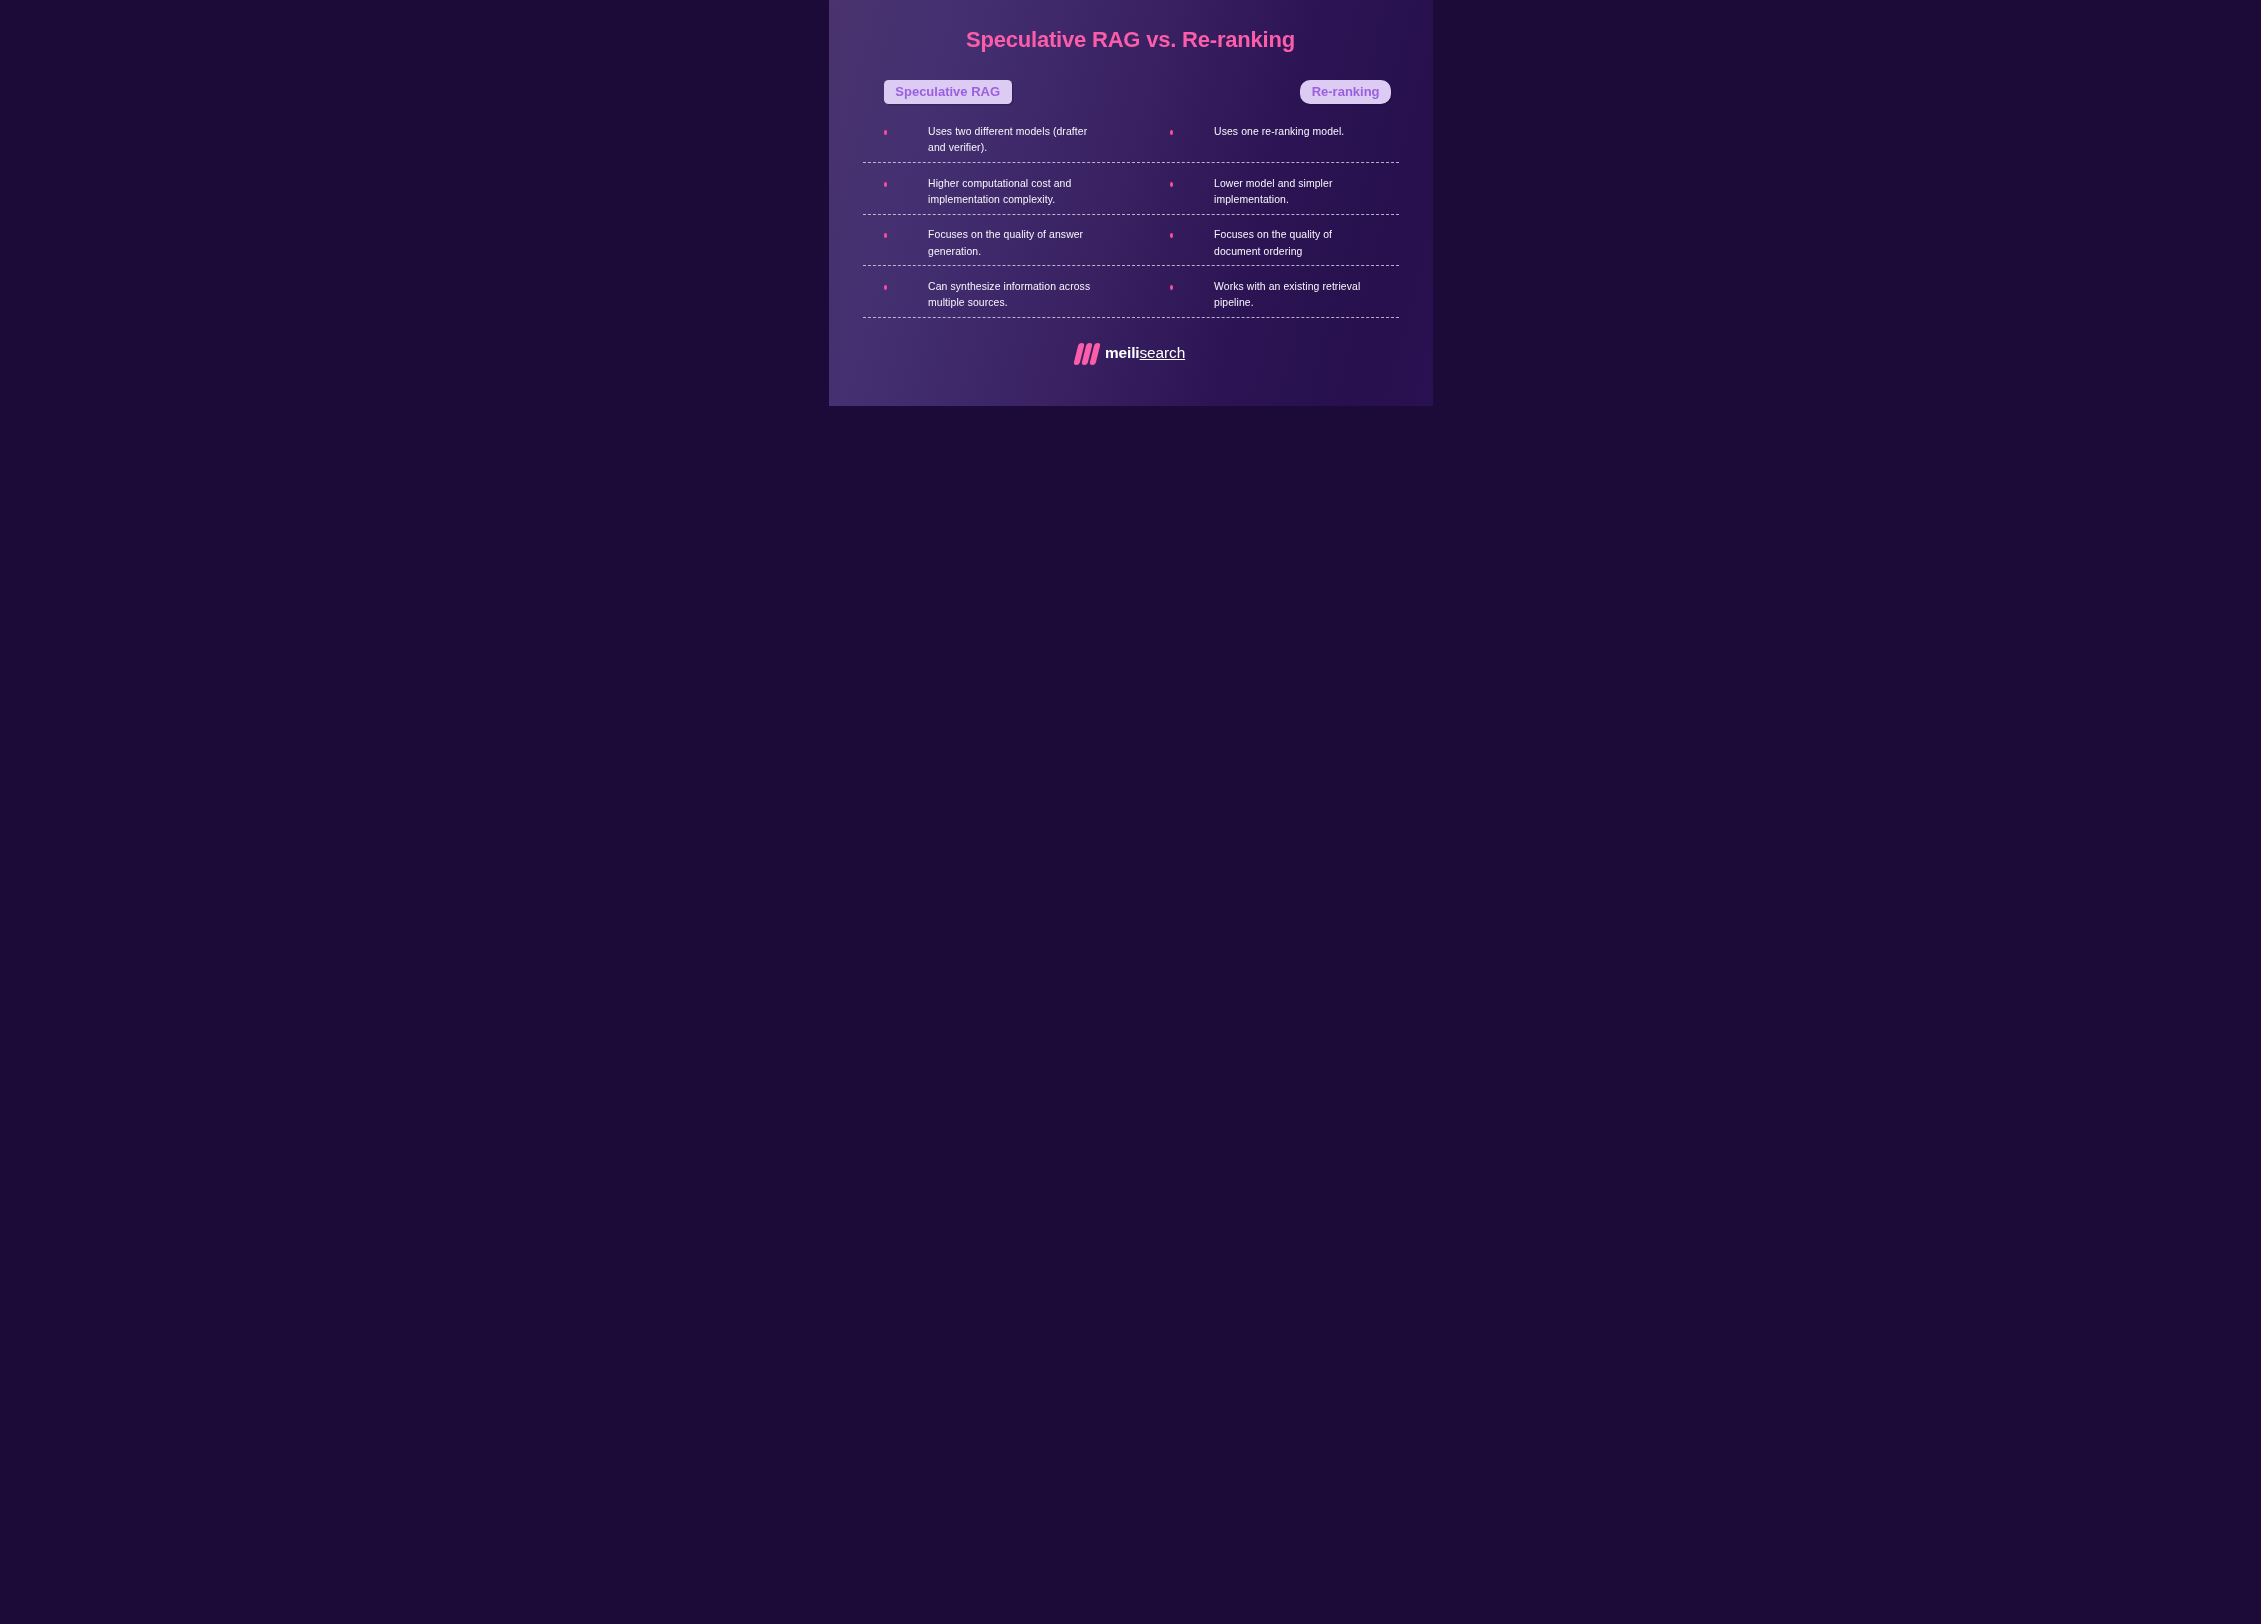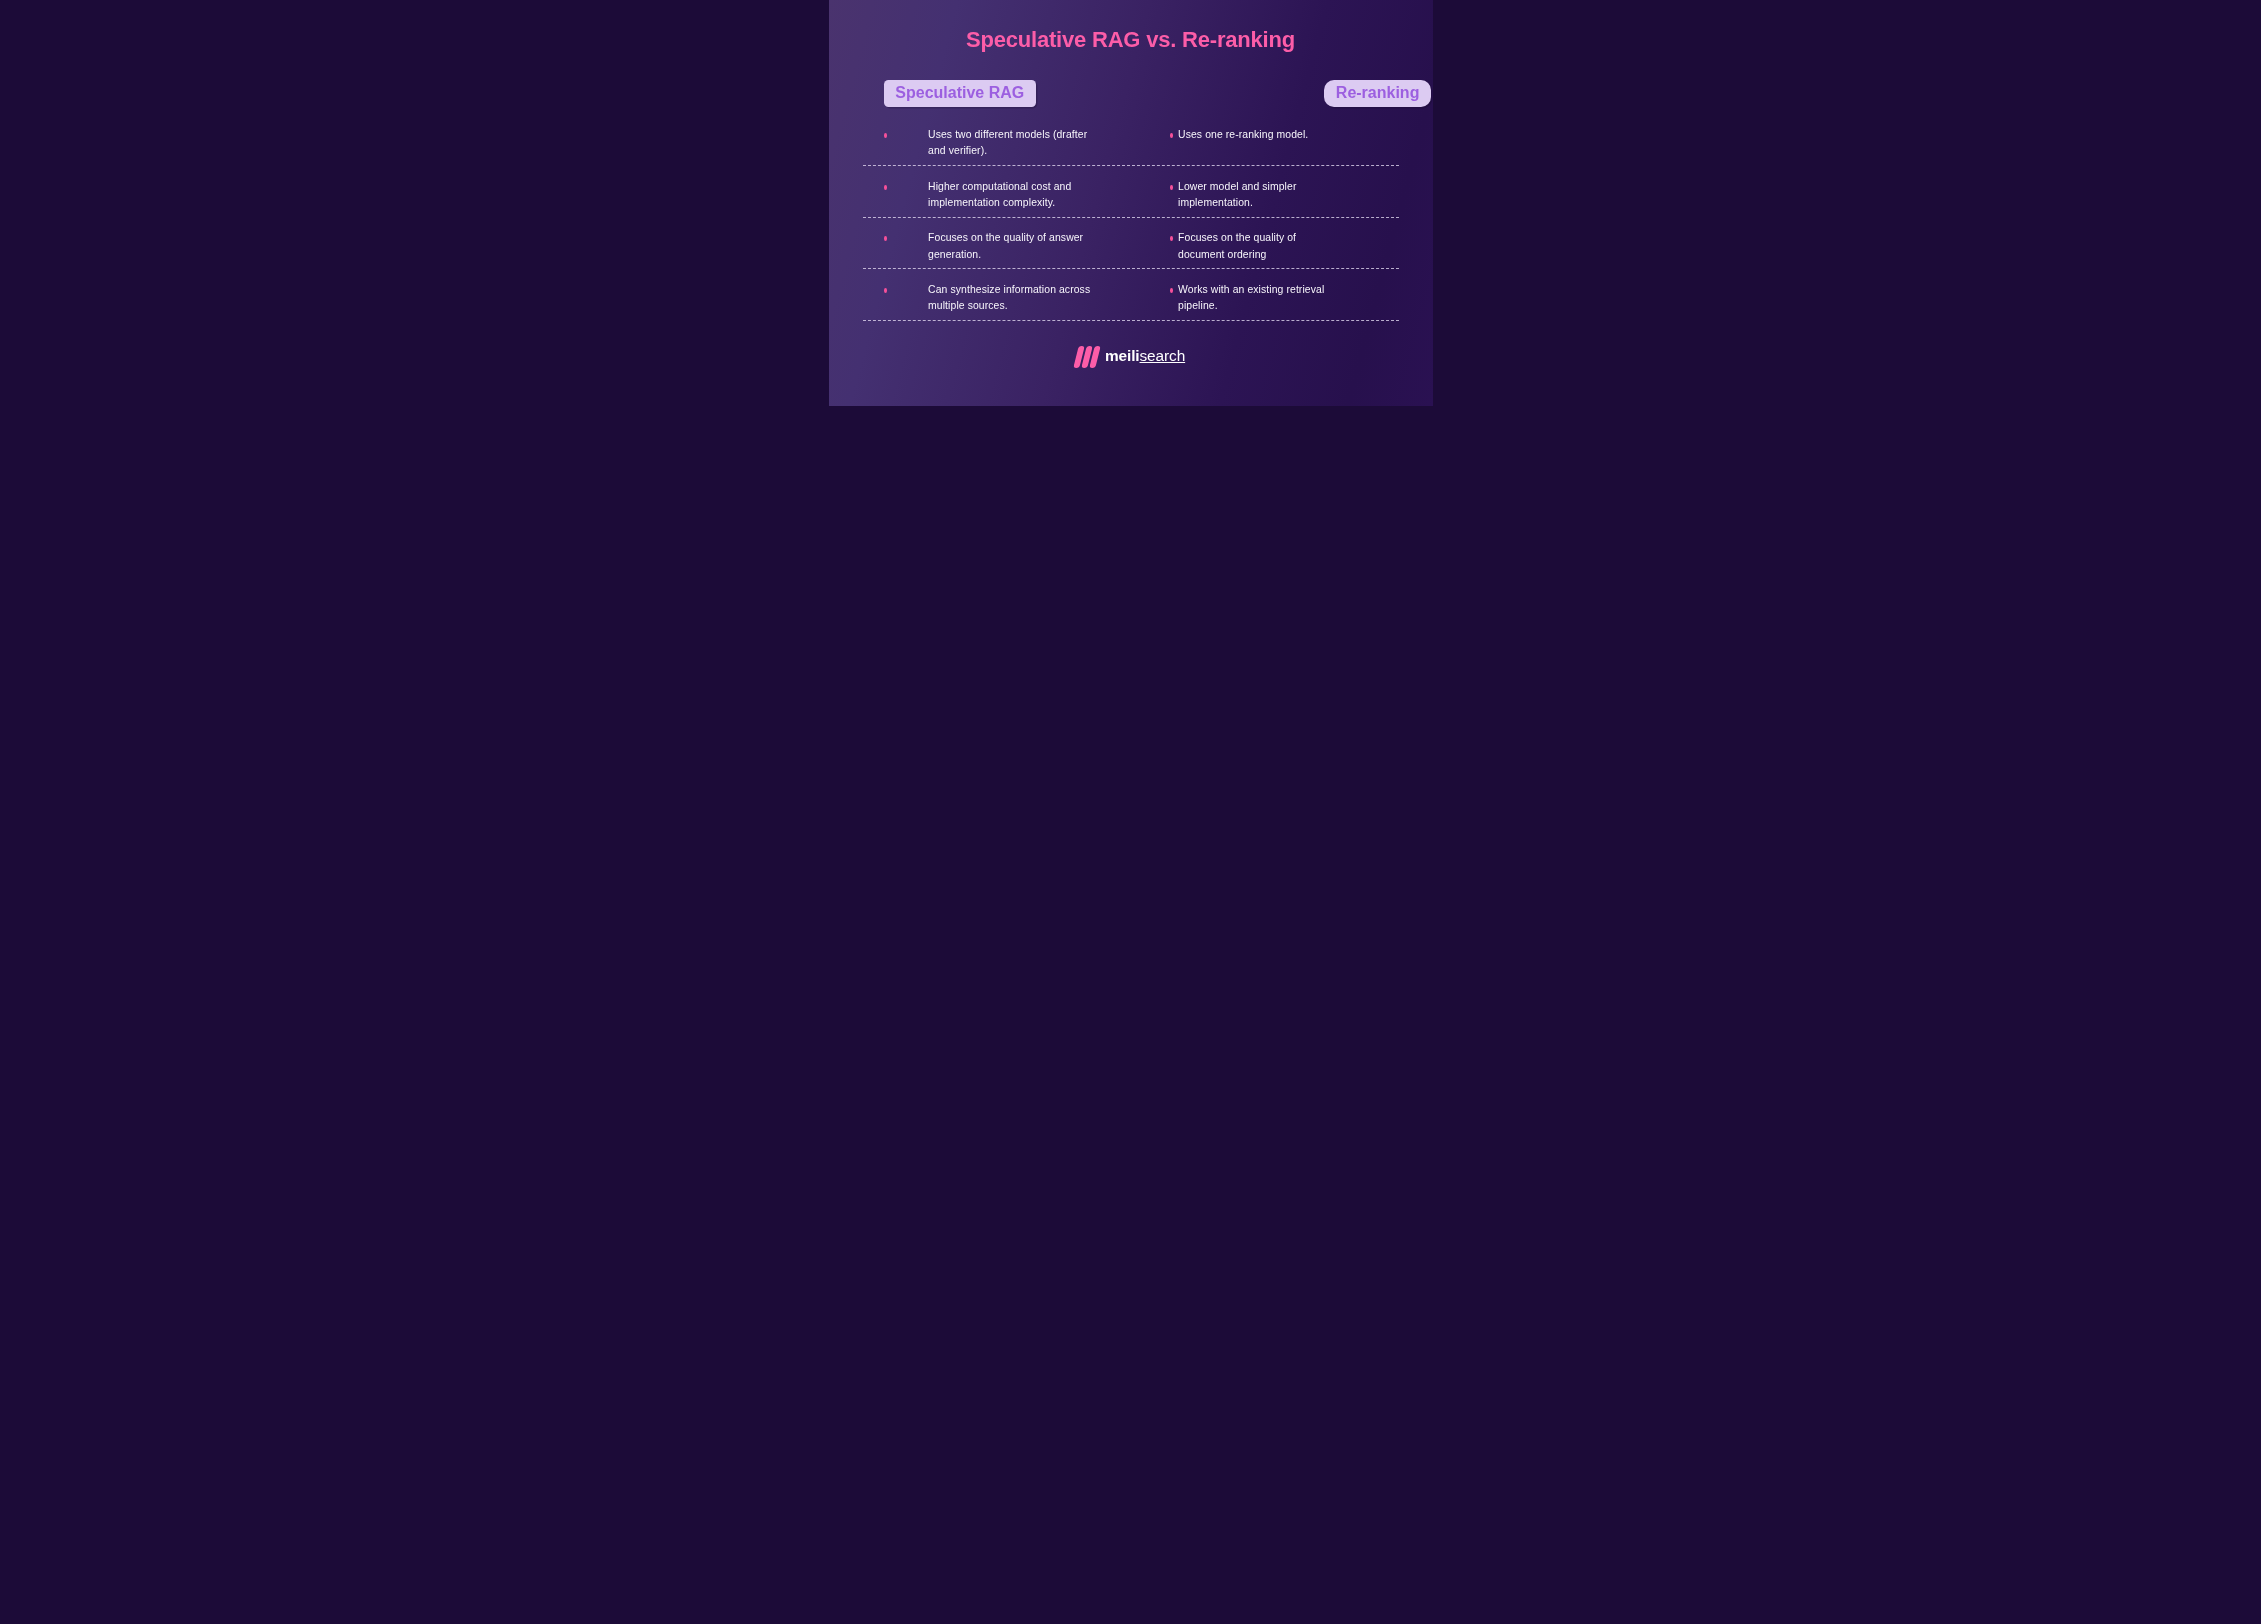--- a/index.html
+++ b/index.html
@@ -21,41 +21,41 @@
     color:#fc5da8;
   }
   .badges-row{
     display:flex;
     margin-top:27px;
     padding-left:55px;
   }
   .badge{
     background:#dccbf2;
     color:#9c5fe0;
-    font-size:16px;
+    font-size:13px;
     font-weight:700;
     padding:4.1px 11.8px 5px 11.8px;
     border-radius:4.5px;
     box-shadow:1.4px 1.4px 0 rgba(20,8,40,0.25);
   }
   .badge-left{flex:0 0 auto;}
   .badges-inner{display:flex;width:100%;}
   .badges-inner .spacer{width:288px;flex:0 0 auto;}
   .rows{margin-top:20px;}
   .row{
     display:flex;
     align-items:flex-start;
     padding-left:55px;
   }
   .cell{
     display:flex;
     align-items:flex-start;
   }
   .cell-left{flex:0 0 232px;width:232px;gap:36px;}
-  .cell-right{flex:0 0 auto;margin-left:54px;width:199px;}
+  .cell-right{flex:0 0 auto;margin-left:54px;width:199px;gap:36px;}
   .dot{
     flex:0 0 auto;
     width:3.2px;height:5px;
     border-radius:50%;
     background:#f6509a;
     margin:5.9px 0 0 0;
   }
   .item-text{
     margin-left:5.4px;
     font-size:10.4px;

